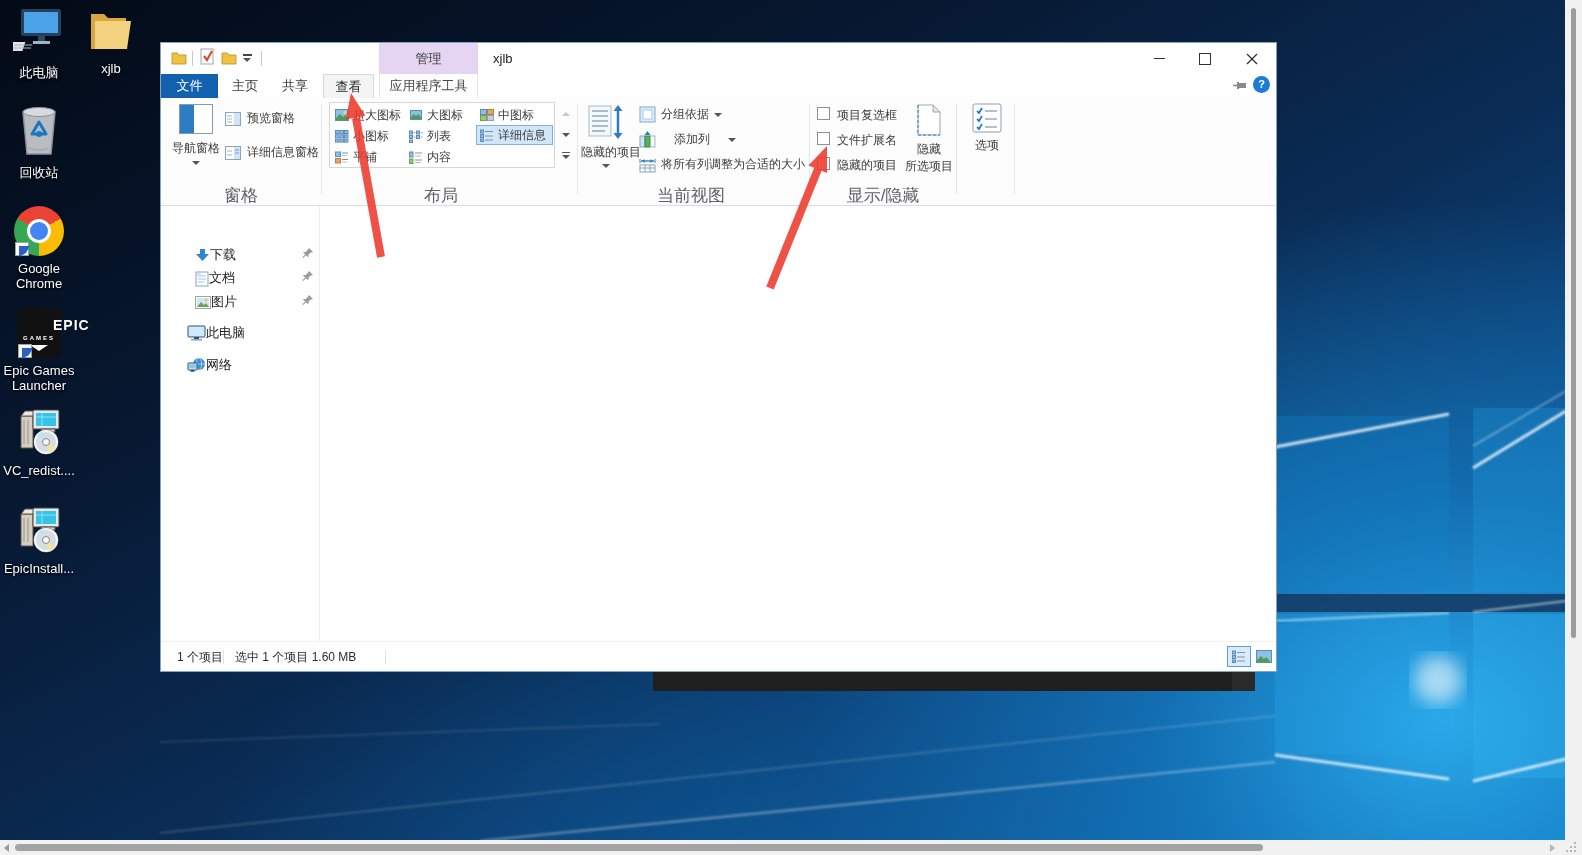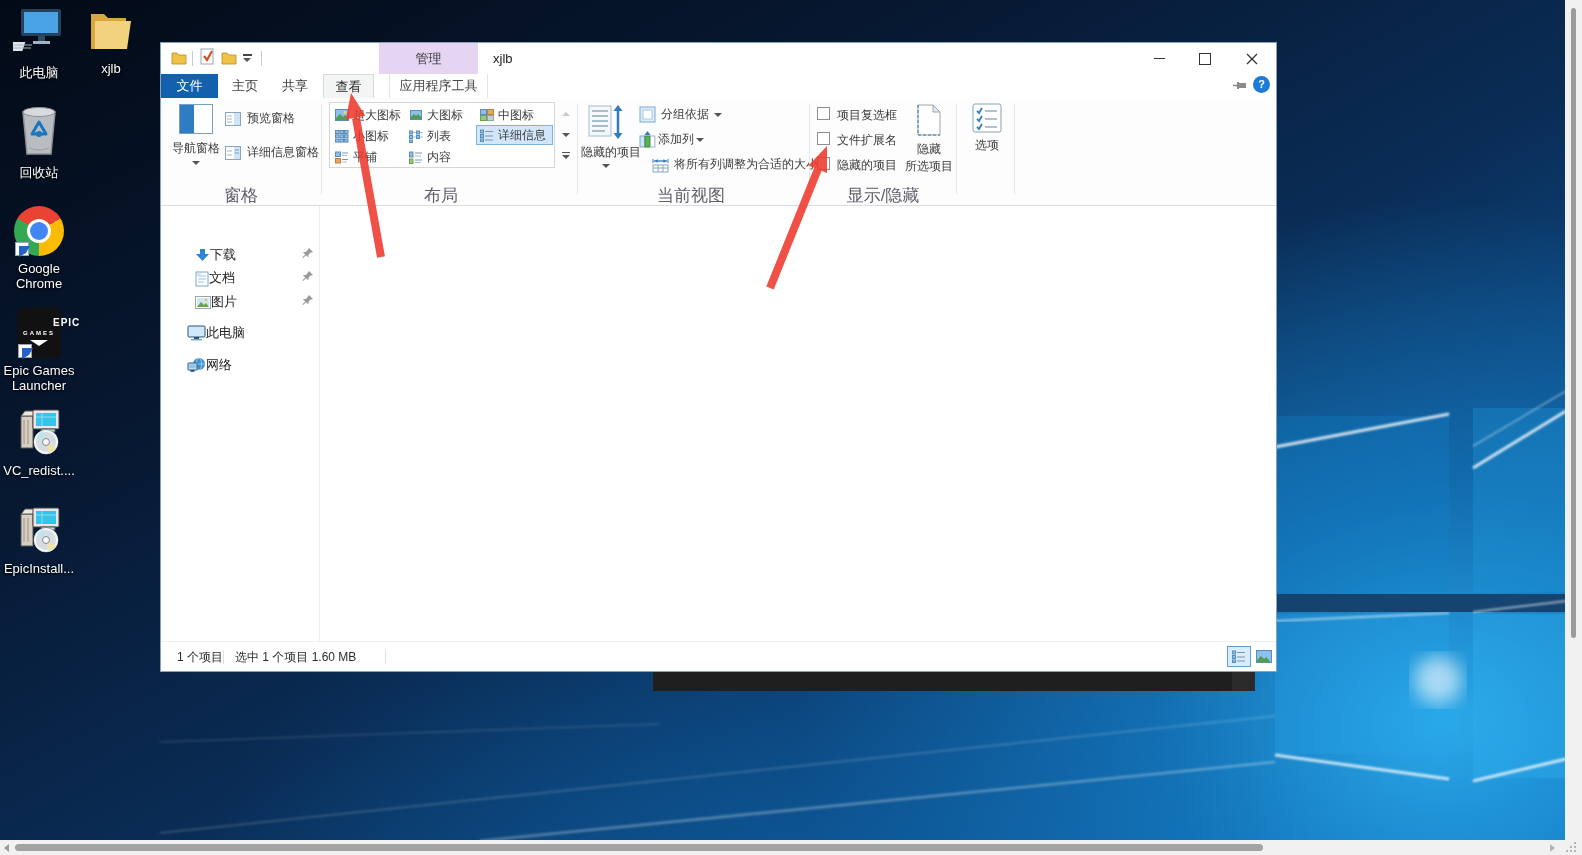--- a/index.html
+++ b/index.html
@@ -163,21 +163,21 @@
       <div style="position:absolute;left:17px;top:18px;width:18px;height:18px;border-radius:50%;background:#4285f4;"></div>
       <div class="badge" style="bottom:2px;"></div>
     </div>
     <span class="dlabel" style="width:70px;display:inline-block;">Google Chrome</span>
   </div>
 
   <div class="dicon" style="left:0;top:306px;">
     <div style="position:relative;width:46px;height:54px;margin:0 auto;">
       <div style="position:absolute;left:1px;top:2px;width:44px;height:50px;background:#111;border-radius:5px;
            color:#fff;text-align:center;">
-        <div style="font-size:10px;font-weight:bold;letter-spacing:1px;margin-top:9px;padding-left:36px;">EPIC</div>
+        <div style="font-size:14px;font-weight:bold;letter-spacing:1px;margin-top:9px;padding-left:36px;">EPIC</div>
         <div style="font-size:6px;font-weight:bold;letter-spacing:2px;margin-top:2px;">GAMES</div>
         <div style="width:0;height:0;margin:4px auto 0;border-left:9px solid transparent;border-right:9px solid transparent;border-top:6px solid #fff;"></div>
       </div>
       <div class="badge" style="bottom:2px;"></div>
     </div>
     <span class="dlabel" style="width:76px;display:inline-block;">Epic Games Launcher</span>
   </div>
 
   <div class="dicon" style="left:0;top:500px;">
     <svg width="52" height="54" viewBox="0 0 52 54">
@@ -272,21 +272,21 @@
       </div>
     <div class="tab" style="left:62px;width:44px;">
       <span>主页</span>
       </div>
     <div class="tab" style="left:110px;width:48px;">
       <span>共享</span>
       </div>
     <div class="tab tab-view" style="left:162px;width:51px;">
       <span>查看</span>
       </div>
-    <div class="tab tab-context" style="left:228px;width:99px;">
+    <div class="tab tab-context" style="left:218px;width:99px;">
       <span>应用程序工具</span>
       </div>
 
     <svg class="abs" style="left:1072px;top:5px;" width="15" height="13">
       <rect x="6" y="4" width="7" height="5" fill="#8a8a8a"></rect>
       <rect x="4" y="3" width="2" height="7" fill="#8a8a8a"></rect>
       <path d="M4 6.5 L0 6.5" stroke="#8a8a8a" stroke-width="1.6"></path>
     </svg>
     <div class="abs" style="left:1092px;top:2px;width:17px;height:17px;border-radius:50%;background:#1c7bd4;color:#fff;
          font-size:11px;font-weight:bold;text-align:center;line-height:17px;">?</div>
@@ -453,31 +453,31 @@
       <div class="caret" style="margin:3px auto 0;"></div>
     </div>
     <div class="abs" style="left:478px;top:8px;display:flex;gap:5px;align-items:center;">
       <svg width="17" height="17">
         <rect x="1" y="1" width="15" height="15" fill="#ddeefb" stroke="#7aa7d4"></rect>
         <rect x="4" y="4" width="9" height="9" fill="#fff" stroke="#a9c8e4"></rect>
       </svg>
       <span class="rlabel">分组依据</span>
       <div class="caret"></div>
     </div>
-    <div class="abs" style="left:478px;top:33px;display:flex;gap:2px;align-items:center;">
+    <div class="abs" style="left:478px;top:33px;display:flex;gap:18px;align-items:center;">
       <svg width="17" height="17">
         <path d="M8.5 0 l-3 4 h6 z" fill="#2e7cc3"></path>
         <rect x="1" y="5" width="4.5" height="11" fill="#cfe4f6" stroke="#7aa7d4"></rect>
         <rect x="6.2" y="5" width="4.5" height="11" fill="#52b84c" stroke="#3a8a36"></rect>
         <rect x="11.4" y="5" width="4.5" height="11" fill="#fff" stroke="#9db2c4"></rect>
       </svg>
       <span class="rlabel">添加列</span>
       <div class="caret"></div>
     </div>
-    <div class="abs" style="left:478px;top:58px;display:flex;gap:5px;align-items:center;margin-left:13px;">
+    <div class="abs" style="left:478px;top:58px;display:flex;gap:5px;align-items:center;">
       <svg width="17" height="17">
         <line x1="1" y1="3" x2="1" y2="7" stroke="#2e7cc3"></line>
           <line x1="16" y1="3" x2="16" y2="7" stroke="#2e7cc3"></line>
         <line x1="2" y1="5" x2="15" y2="5" stroke="#2e7cc3" stroke-width="1.4"></line>
         <path d="M3 5 l2.5 -2 v4 z" fill="#2e7cc3"></path>
           <path d="M14 5 l-2.5 -2 v4 z" fill="#2e7cc3"></path>
         <rect x="1" y="9" width="15" height="7" fill="#fff" stroke="#8aa5bd"></rect>
         <line x1="1" y1="12" x2="16" y2="12" stroke="#8aa5bd"></line>
         <line x1="6" y1="9" x2="6" y2="16" stroke="#8aa5bd"></line>
           <line x1="11" y1="9" x2="11" y2="16" stroke="#8aa5bd"></line>

